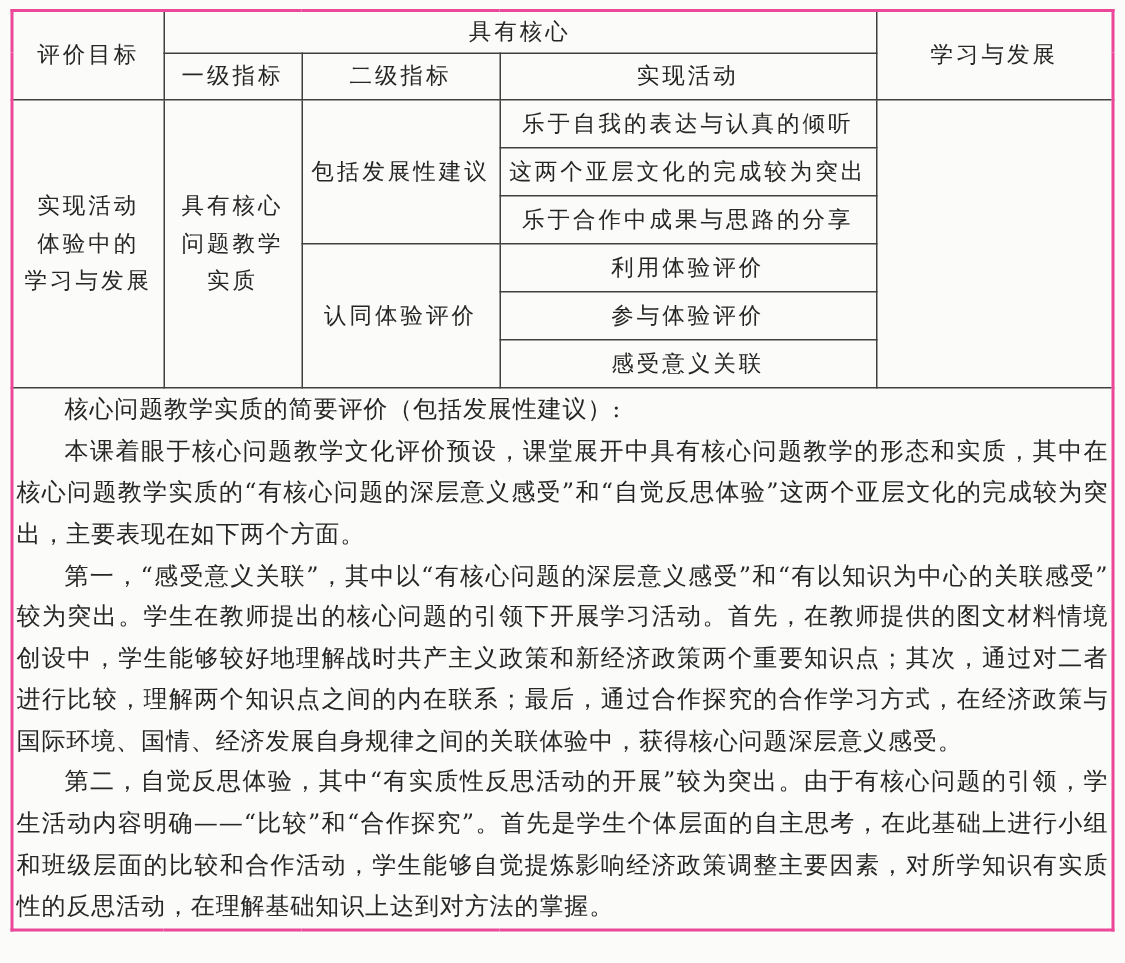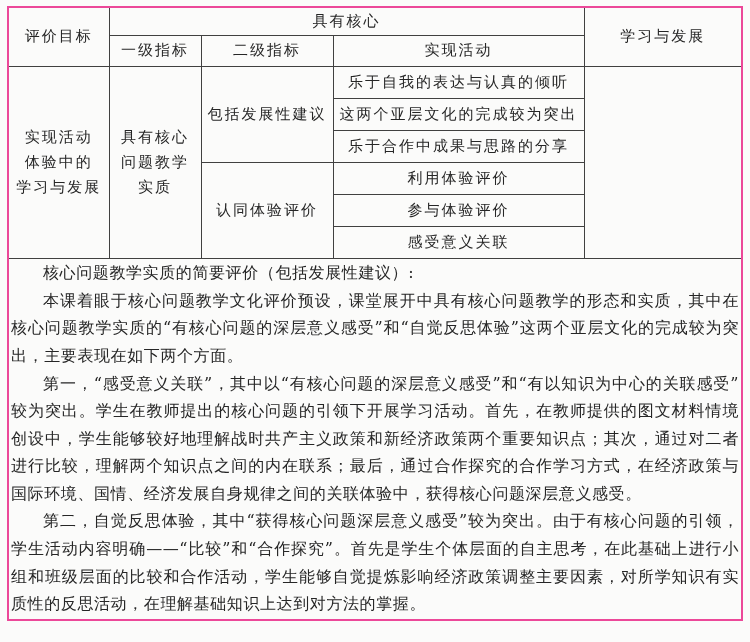--- a/index.html
+++ b/index.html
@@ -113,18 +113,18 @@
 
     <tr class="body-row">
       <td>感受意义关联</td>
     </tr>
 
     <tr>
       <td colspan="5" class="review-cell">
         <p>核心问题教学实质的简要评价（包括发展性建议）:</p>
         <p>本课着眼于核心问题教学文化评价预设，课堂展开中具有核心问题教学的形态和实质，其中在核心问题教学实质的“有核心问题的深层意义感受”和“自觉反思体验”这两个亚层文化的完成较为突出，主要表现在如下两个方面。</p>
         <p>第一，“感受意义关联”，其中以“有核心问题的深层意义感受”和“有以知识为中心的关联感受”较为突出。学生在教师提出的核心问题的引领下开展学习活动。首先，在教师提供的图文材料情境创设中，学生能够较好地理解战时共产主义政策和新经济政策两个重要知识点；其次，通过对二者进行比较，理解两个知识点之间的内在联系；最后，通过合作探究的合作学习方式，在经济政策与国际环境、国情、经济发展自身规律之间的关联体验中，获得核心问题深层意义感受。</p>
-        <p>第二，自觉反思体验，其中“获得核心问题深层意义感受”较为突出。由于有核心问题的引领，学生活动内容明确——“比较”和“合作探究”。首先是学生个体层面的自主思考，在此基础上进行小组和班级层面的比较和合作活动，学生能够自觉提炼影响经济政策调整主要因素，对所学知识有实质性的反思活动，在理解基础知识上达到对方法的掌握。</p>
+        <p>第二，自觉反思体验，其中“有实质性反思活动的开展”较为突出。由于有核心问题的引领，学生活动内容明确——“比较”和“合作探究”。首先是学生个体层面的自主思考，在此基础上进行小组和班级层面的比较和合作活动，学生能够自觉提炼影响经济政策调整主要因素，对所学知识有实质性的反思活动，在理解基础知识上达到对方法的掌握。</p>
       </td>
     </tr>
   </tbody>
     </table>
 </div>
 
 </body></html>

